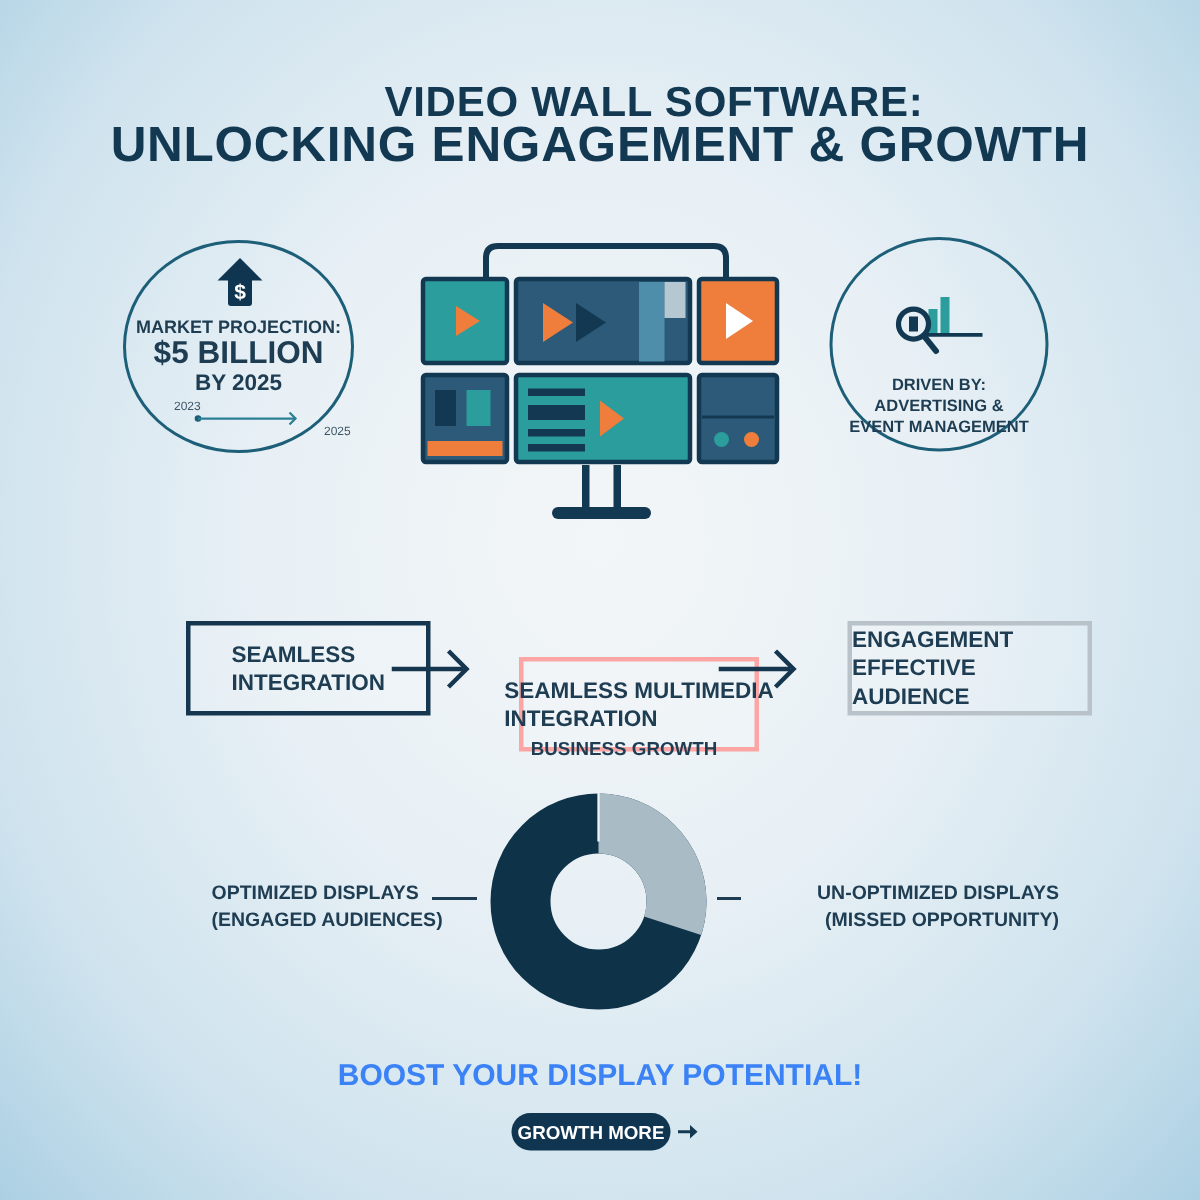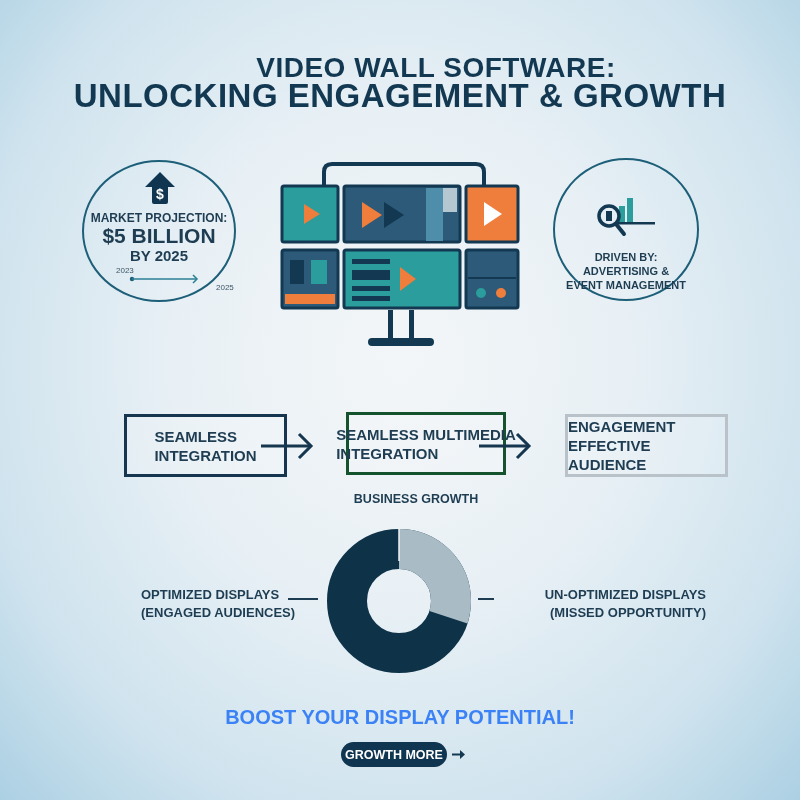--- a/index.html
+++ b/index.html
@@ -25,21 +25,21 @@
 
   .c-text { position:absolute; width:100%; text-align:center; font-weight:bold; color:#1e3d52; }
 
   .flowbox {
     box-sizing:border-box; display:flex; align-items:center; justify-content:center;
     text-align:left; font-weight:bold; font-size:15px; line-height:19px; color:#1e3d52;
     background:rgba(255,255,255,0.15);
     margin-left:28px;
   }
   .b1 { left:96px; top:414px; width:163px; height:63px; border:3px solid #15364e; }
-  .b2 { left:318px; top:412px; width:160px; height:63px; border:3px solid #14532d; }
+  .b2 { left:318px; top:438px; width:160px; height:63px; border:3px solid #fca5a5; }
   .b3 { left:537px; top:414px; width:163px; height:63px; border:3px solid #b8c2c8; }
 
   .label { font-weight:bold; font-size:13px; line-height:18px; color:#1e3d52;padding-left:16px; }
 
   .cta {
     left:341px; top:742px; width:106px; height:25px; border-radius:13px;
     background:#0f3550; color:#fff; font-weight:bold; font-size:12.5px;
     display:flex; align-items:center; justify-content:center; cursor:pointer;
   }
 </style>

